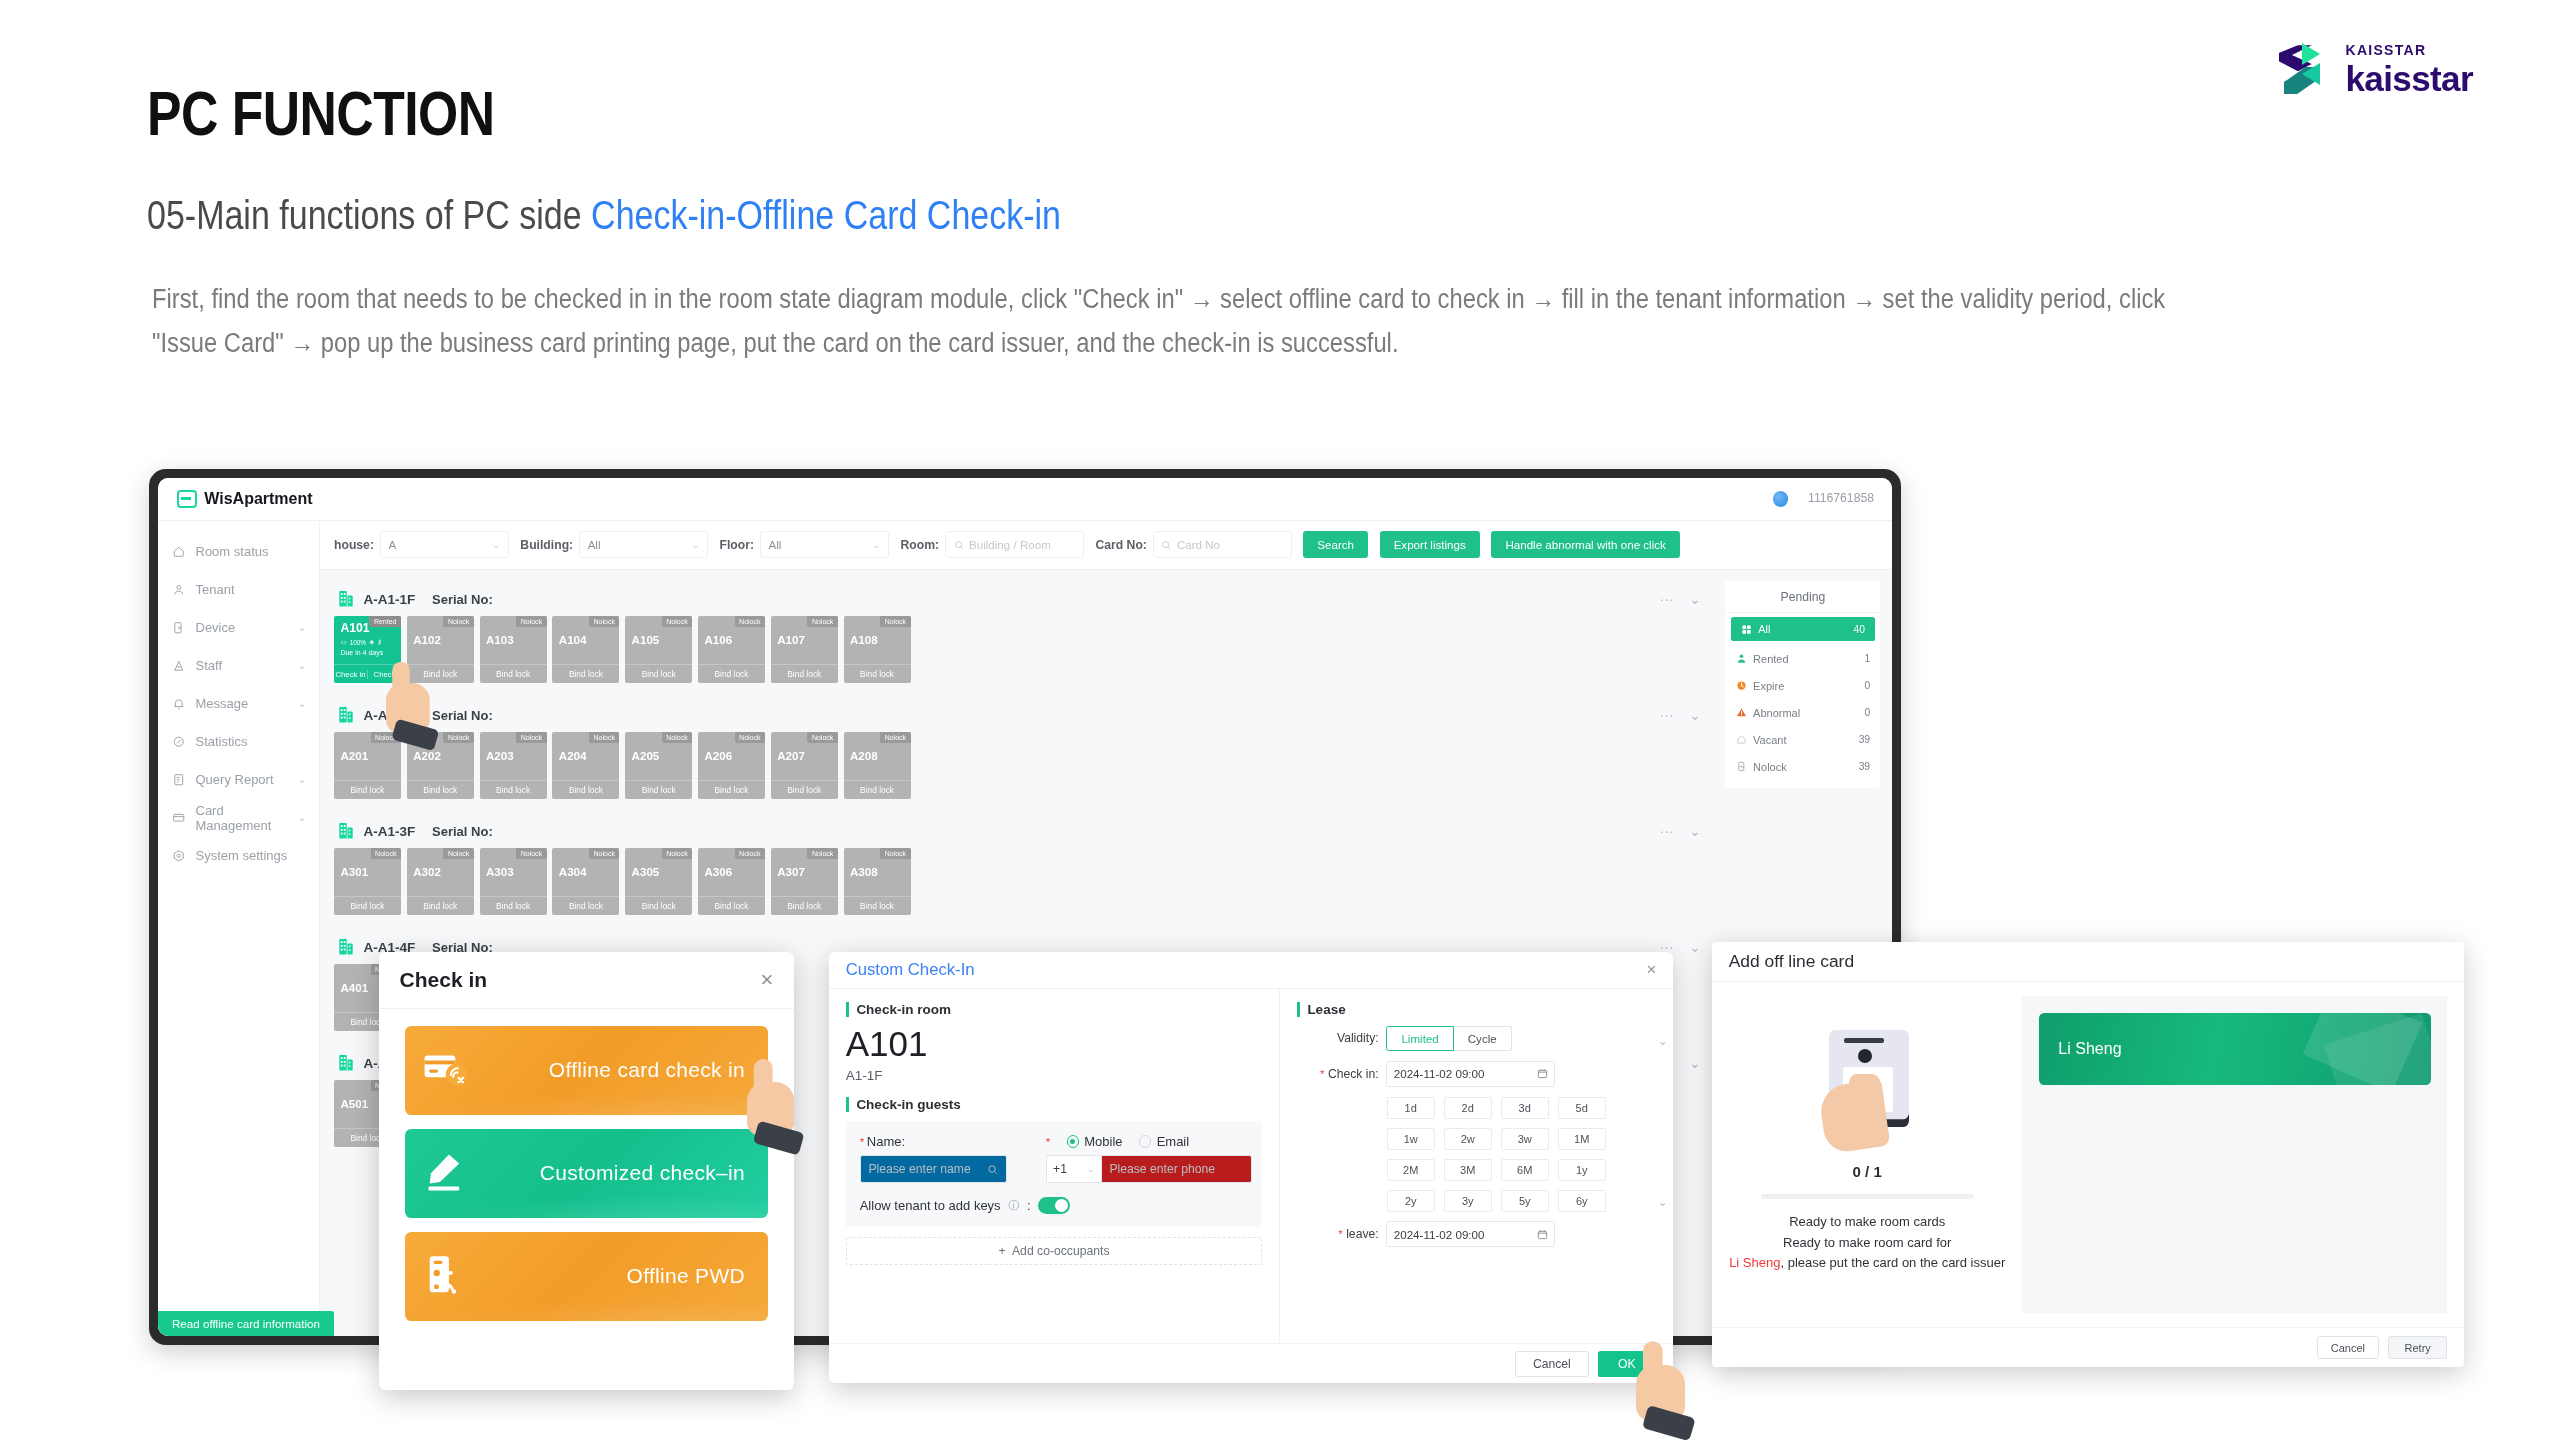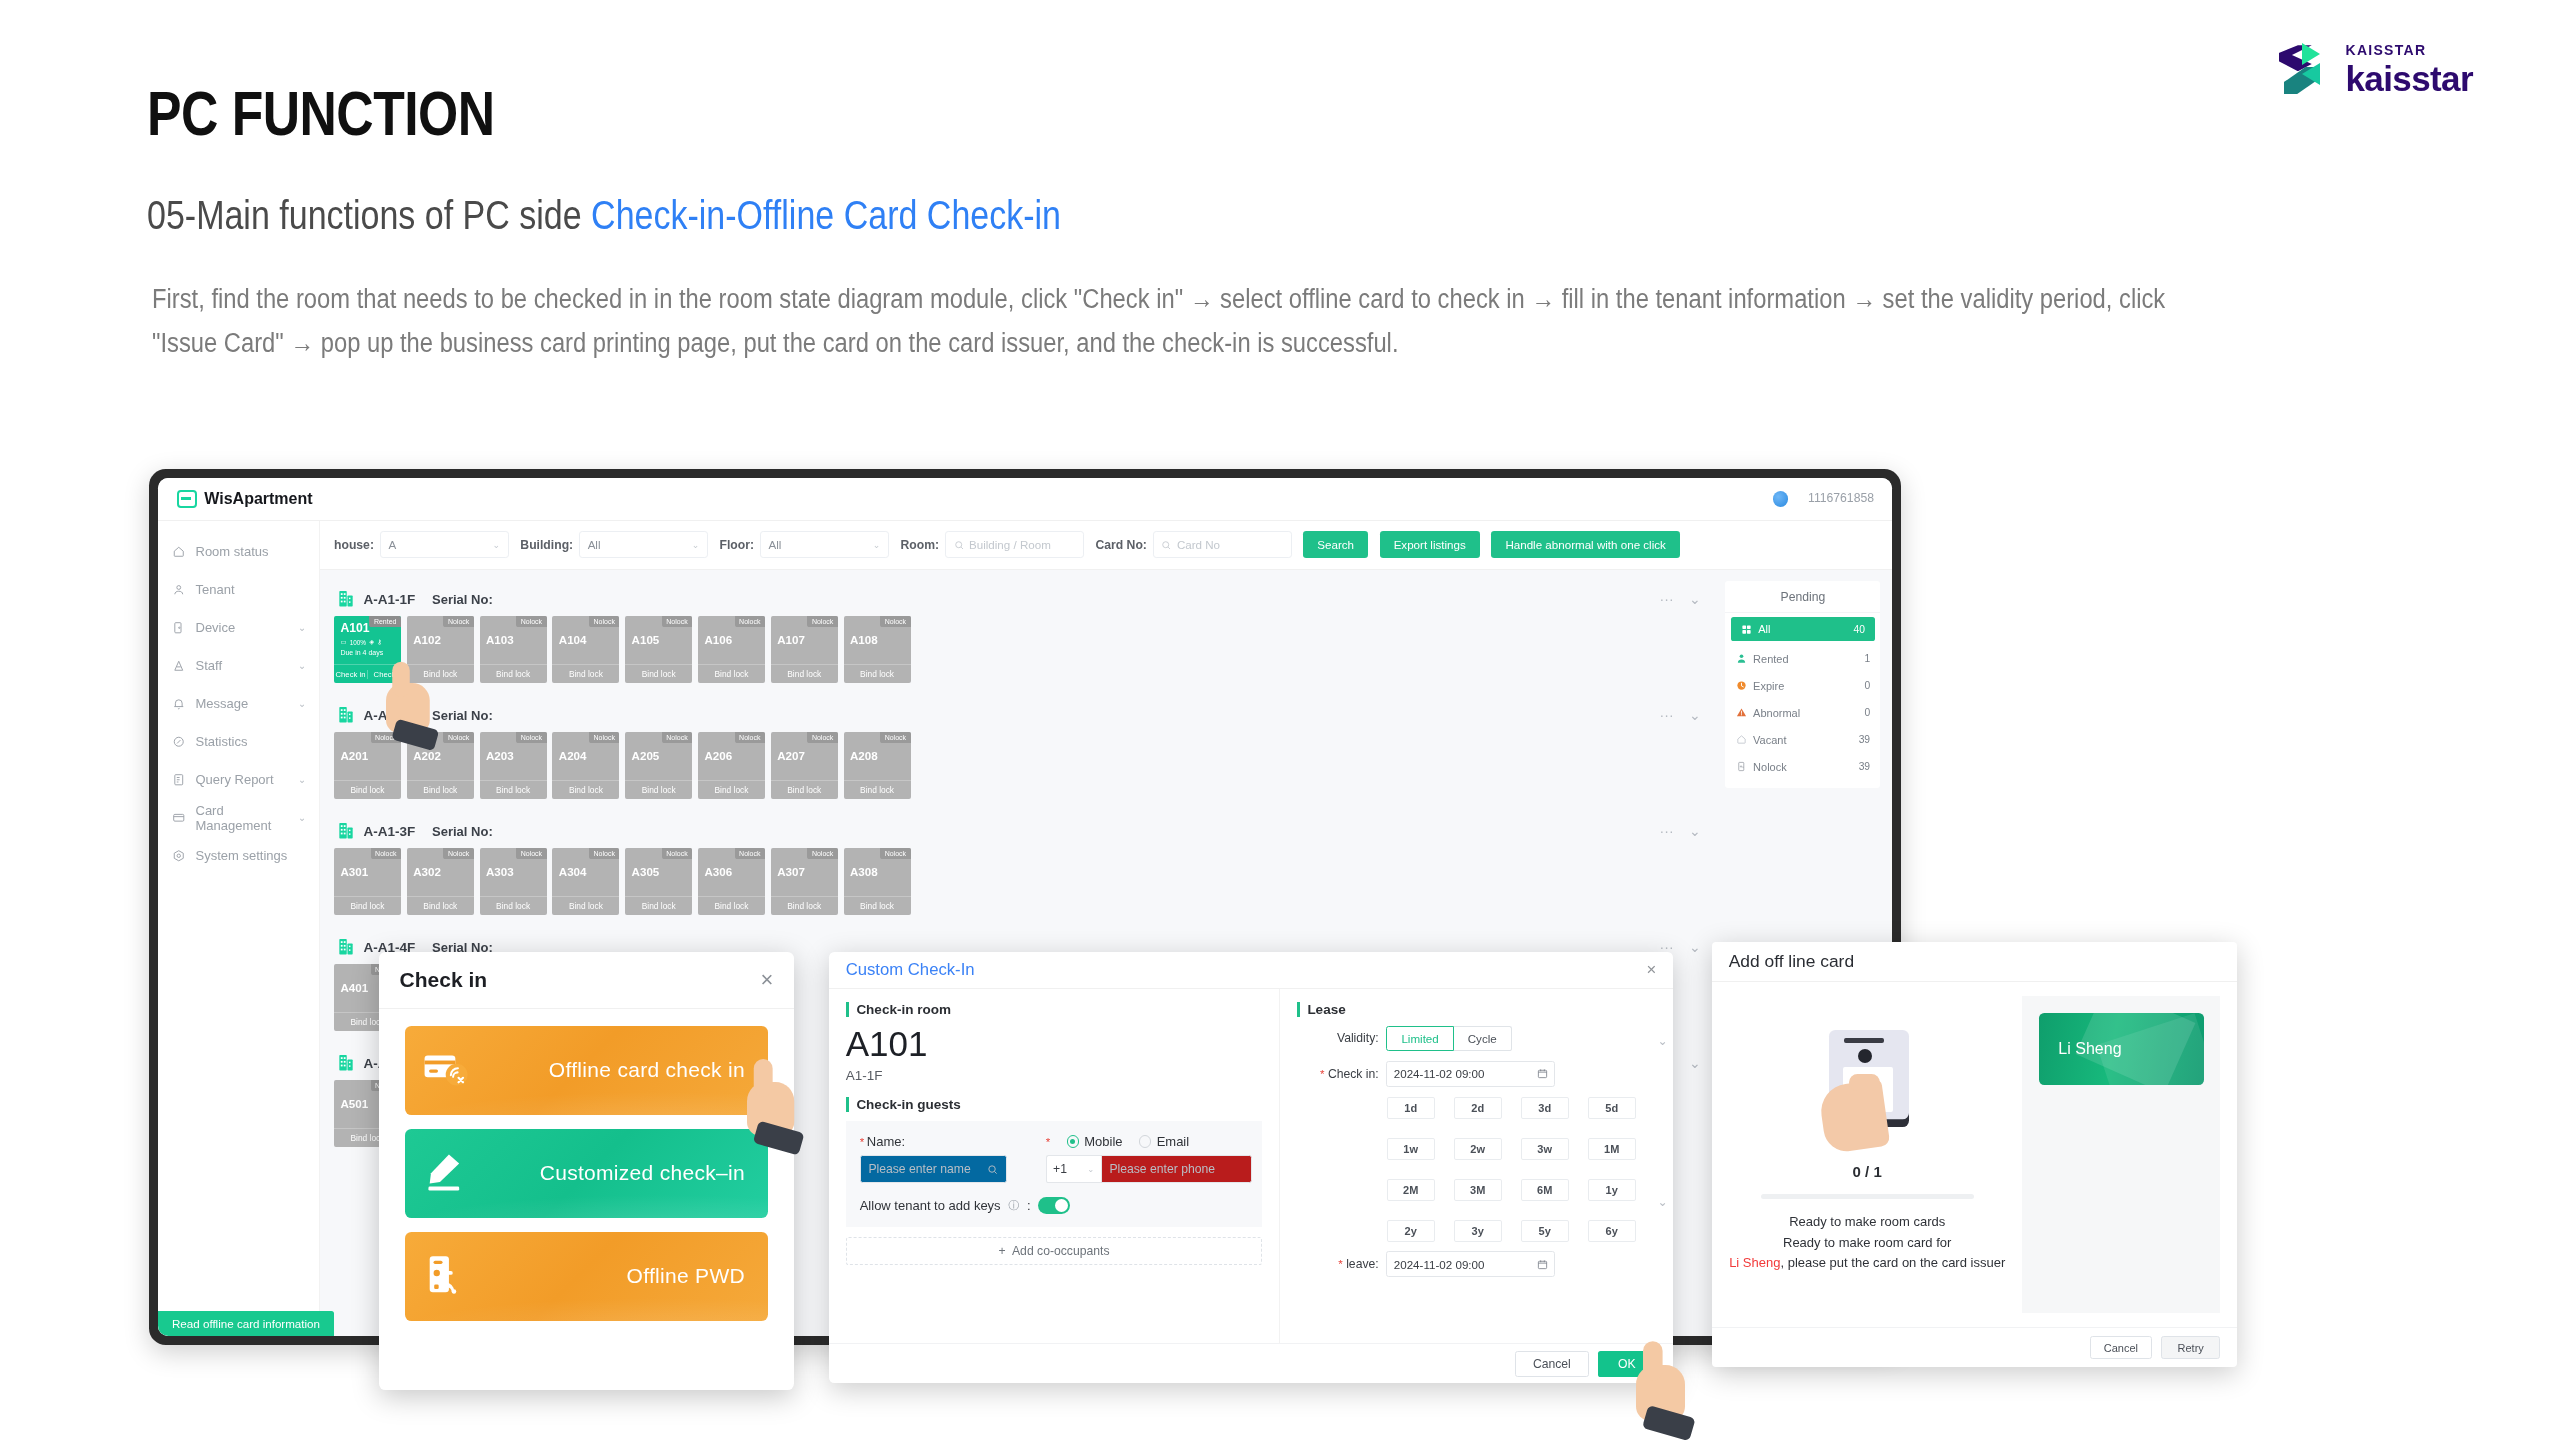--- a/index.html
+++ b/index.html
@@ -386,43 +386,42 @@
   .seg .s.on { border-color: #1fc08a; color: #1fc08a; }
   .date-in {
     width: 169px; height: 26px; border: 0.6px solid #e3e6ea; border-radius: 2.6px;
     display: flex; align-items: center; padding: 0 6.4px;
     font-size: 11.6px; color: #3a3e44; background: #fff;
   }
   .cal { margin-left: auto; width: 11px; height: 11px; }
   .dur-grid {
     margin: 2.6px 0 9px 90px;
     display: grid; grid-template-columns: repeat(4, 48px);
-    gap: 19px;
-    font-weight: bold;
+    gap: 9px;
   }
   .dur {
     height: 22px; border: 0.6px solid #e9ecef; border-radius: 1.9px;
     display: flex; align-items: center; justify-content: center;
     font-size: 11px; color: #4b5058; background: #fff;
   }
   .hint-c { position: absolute; right: 5.2px; color: #b9bec5; font-size: 12.2px; }
   .cc-foot {
     height: 40px; border-top: 0.6px solid #f1f2f4;
     display: flex; align-items: center; justify-content: flex-end;
     gap: 9px; padding: 0 16.7px;
     flex: 0 0 40px;
   }
   .btn-ghost { height: 26px; padding: 0 16.7px; border: 0.6px solid #dfe3e8; border-radius: 2.6px; background: #fff; font-size: 12.2px; color: #4b5058; font-family: inherit; display:flex;align-items:center; }
   .btn-ok { height: 26px; padding: 0 20.6px; border: none; border-radius: 2.6px; background: #13c38c; color: #fff; font-size: 12.2px; font-family: inherit; display:flex;align-items:center; }
 
   
   .modal-card {
     position: absolute;
     left: 1712px; top: 942px;
-    width: 525px; height: 425px;
+    width: 752px; height: 425px;
     background: #fff;
     border-radius: 3.9px;
     box-shadow: 0 6.4px 28px rgba(0,0,0,0.20);
     display: flex; flex-direction: column;
     overflow: hidden;
   }
   .ac-head { height: 40px; display:flex; align-items:center; padding: 0 16.7px; border-bottom: 0.6px solid #f0f0f0; }
   .ac-title { font-size: 17.4px; color: #2a2d33; }
   .ac-body { flex:1; display:flex; padding: 14px 16.7px; gap: 16.7px; min-height: 0; }
   .ac-left { width: 277px; flex: 0 0 277px; display:flex; flex-direction:column; align-items:center; }

